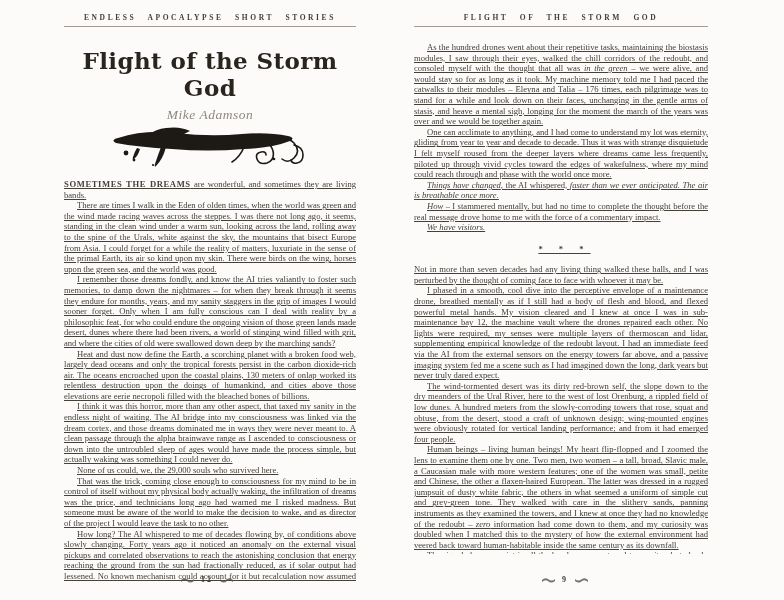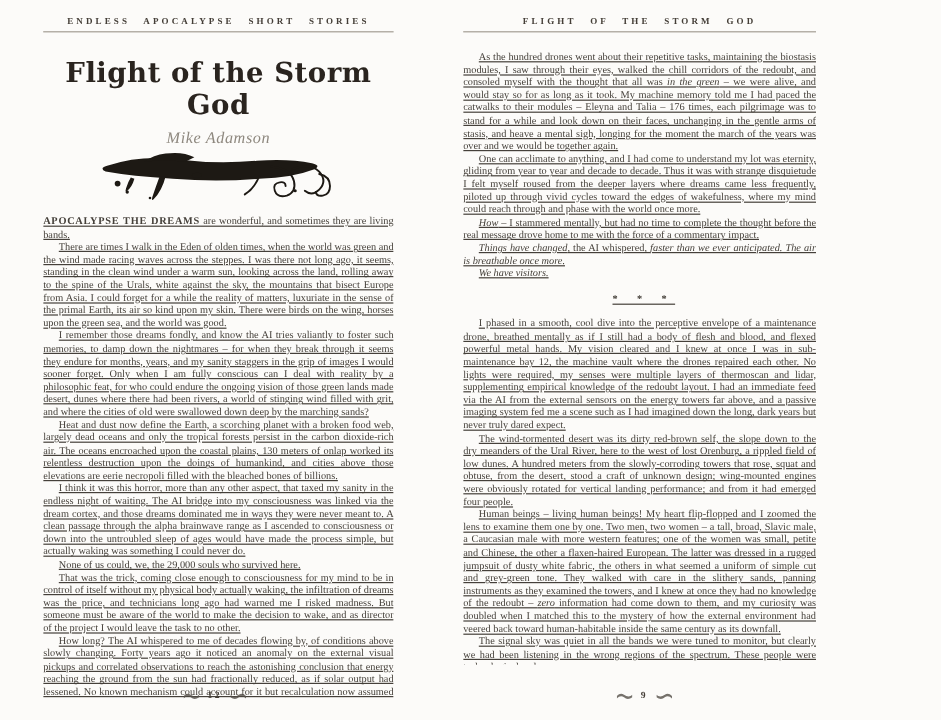--- a/index.html
+++ b/index.html
@@ -2,21 +2,21 @@
 <html style="--paper: #fcfbf9; --ink: #45403a; --title-ink: #2a241f; --muted: #8e887f; --rule: #a39d94; --head-ink: #443e37; --ornament: #55504a;"><head>
 <meta charset="utf-8">
 <style>
   :root{
     --paper:#fcfbf9; --ink:#45403a; --title-ink:#2a241f;
     --muted:#8e887f; --rule:#a39d94; --head-ink:#443e37; --ornament:#55504a;
   }
   *{margin:0;padding:0;box-sizing:border-box;}
   html,body{width:784px;height:600px;overflow:hidden;}
   body{background:var(--paper);font-family:"Liberation Serif","DejaVu Serif",serif;color:var(--ink);}
-  .spread{display:flex;width:716px;height:600px;}
+  .spread{display:flex;width:716px;height:600px;margin-left:28px;}
   .page{position:relative;width:392px;height:600px;}
   .page-inner{padding:13px 30px 0 36px;}
   .page.right .page-inner{padding:13px 36px 0 28px;}
 
   .running-head{
     text-align:center;font-size:7.5px;font-weight:bold;
     letter-spacing:2.6px;word-spacing:7px;color:var(--head-ink);
     white-space:nowrap;overflow:hidden;
   }
   .head-rule{border-bottom:1px solid var(--rule);margin-top:4px;}
@@ -80,21 +80,21 @@
           <g fill="none" stroke="#1d1914" stroke-width="1.6" stroke-linecap="round">
             <path d="M150 14 q16 1 19 12 q2 9 -6 12 q-8 2 -10 -4 q-2 -6 4 -7 q5 -1 5 3"></path>
             <path d="M168 16 q14 -6 22 2 q7 8 0 15 q-6 6 -12 1"></path>
             <path d="M190 20 q9 2 9 10 q0 7 -6 8 q-5 1 -6 -3"></path>
             <path d="M140 22 q-4 10 -12 15"></path>
           </g>
         </svg>
       </div>
 
       <div class="body-text">
-          <p class="para"><span class="bold-open">APOCALYPSE THE DREAMS</span><span> are wonderful, and sometimes they are living bands.</span></p>
+          <p class="para"><span class="bold-open">SOMETIMES THE DREAMS</span><span> are wonderful, and sometimes they are living bands.</span></p>
           <p class="para ind"><span>There are times I walk in the Eden of olden times, when the world was green and the wind made racing waves across the steppes. I was there not long ago, it seems, standing in the clean wind under a warm sun, looking across the land, rolling away to the spine of the Urals, white against the sky, the mountains that bisect Europe from Asia. I could forget for a while the reality of matters, luxuriate in the sense of the primal Earth, its air so kind upon my skin. There were birds on the wing, horses upon the green sea, and the world was good.</span></p>
           <p class="para ind"><span>I remember those dreams fondly, and know the AI tries valiantly to foster such memories, to damp down the nightmares – for when they break through it seems they endure for months, years, and my sanity staggers in the grip of images I would sooner forget. Only when I am fully conscious can I deal with reality by a philosophic feat, for who could endure the ongoing vision of those green lands made desert, dunes where there had been rivers, a world of stinging wind filled with grit, and where the cities of old were swallowed down deep by the marching sands?</span></p>
           <p class="para ind"><span>Heat and dust now define the Earth, a scorching planet with a broken food web, largely dead oceans and only the tropical forests persist in the carbon dioxide-rich air. The oceans encroached upon the coastal plains, 130 meters of onlap worked its relentless destruction upon the doings of humankind, and cities above those elevations are eerie necropoli filled with the bleached bones of billions.</span></p>
           <p class="para ind"><span>I think it was this horror, more than any other aspect, that taxed my sanity in the endless night of waiting. The AI bridge into my consciousness was linked via the dream cortex, and those dreams dominated me in ways they were never meant to. A clean passage through the alpha brainwave range as I ascended to consciousness or down into the untroubled sleep of ages would have made the process simple, but actually waking was something I could never do.</span></p>
           <p class="para ind"><span>None of us could, we, the 29,000 souls who survived here.</span></p>
           <p class="para ind"><span>That was the trick, coming close enough to consciousness for my mind to be in control of itself without my physical body actually waking, the infiltration of dreams was the price, and technicians long ago had warned me I risked madness. But someone must be aware of the world to make the decision to wake, and as director of the project I would leave the task to no other.</span></p>
           <p class="para ind"><span>How long? The AI whispered to me of decades flowing by, of conditions above slowly changing. Forty years ago it noticed an anomaly on the external visual pickups and correlated observations to reach the astonishing conclusion that energy reaching the ground from the sun had fractionally reduced, as if solar output had lessened. No known mechanism could account for it but recalculation now assumed a slow but genuine cooling trend in our over-hot world.</span></p>
         </div>
     </div>
 
@@ -110,24 +110,25 @@
   </section>
 
   <section class="page right">
     <div class="page-inner">
       <div class="running-head">FLIGHT OF THE STORM GOD</div>
       <div class="head-rule"></div>
 
       <div class="body-text">
           <p class="para ind"><span>As the hundred drones went about their repetitive tasks, maintaining the biostasis modules, I saw through their eyes, walked the chill corridors of the redoubt, and consoled myself with the thought that all was </span><span class="it">in the green</span><span> – we were alive, and would stay so for as long as it took. My machine memory told me I had paced the catwalks to their modules – Eleyna and Talia – 176 times, each pilgrimage was to stand for a while and look down on their faces, unchanging in the gentle arms of stasis, and heave a mental sigh, longing for the moment the march of the years was over and we would be together again.</span></p>
           <p class="para ind"><span>One can acclimate to anything, and I had come to understand my lot was eternity, gliding from year to year and decade to decade. Thus it was with strange disquietude I felt myself roused from the deeper layers where dreams came less frequently, piloted up through vivid cycles toward the edges of wakefulness, where my mind could reach through and phase with the world once more.</span></p>
+          <p class="para ind"><span class="it">Things have changed</span><span>, the AI whispered, </span><span class="it">faster than we ever anticipated. The air is breathable once more.</span></p>
           <p class="para ind"><span class="it">How</span><span> – I stammered mentally, but had no time to complete the thought before the real message drove home to me with the force of a commentary impact.</span></p>
-          <p class="para ind"><span class="it">Things have changed</span><span>, the AI whispered, </span><span class="it">faster than we ever anticipated. The air is breathable once more.</span></p>
           <p class="para ind"><span class="it">We have visitors.</span></p>
           <div class="section-break">* * *</div>
+          <p class="para"><span>Not in more than seven decades had any living thing walked these halls, and I was perturbed by the thought of coming face to face with whoever it may be.</span></p>
           <p class="para ind"><span>I phased in a smooth, cool dive into the perceptive envelope of a maintenance drone, breathed mentally as if I still had a body of flesh and blood, and flexed powerful metal hands. My vision cleared and I knew at once I was in sub-maintenance bay 12, the machine vault where the drones repaired each other. No lights were required, my senses were multiple layers of thermoscan and lidar, supplementing empirical knowledge of the redoubt layout. I had an immediate feed via the AI from the external sensors on the energy towers far above, and a passive imaging system fed me a scene such as I had imagined down the long, dark years but never truly dared expect.</span></p>
           <p class="para ind"><span>The wind-tormented desert was its dirty red-brown self, the slope down to the dry meanders of the Ural River, here to the west of lost Orenburg, a rippled field of low dunes. A hundred meters from the slowly-corroding towers that rose, squat and obtuse, from the desert, stood a craft of unknown design; wing-mounted engines were obviously rotated for vertical landing performance; and from it had emerged four people.</span></p>
           <p class="para ind"><span>Human beings – living human beings! My heart flip-flopped and I zoomed the lens to examine them one by one. Two men, two women – a tall, broad, Slavic male, a Caucasian male with more western features; one of the women was small, petite and Chinese, the other a flaxen-haired European. The latter was dressed in a rugged jumpsuit of dusty white fabric, the others in what seemed a uniform of simple cut and grey-green tone. They walked with care in the slithery sands, panning instruments as they examined the towers, and I knew at once they had no knowledge of the redoubt – </span><span class="it">zero</span><span> information had come down to them, and my curiosity was doubled when I matched this to the mystery of how the external environment had veered back toward human-habitable inside the same century as its downfall.</span></p>
           <p class="para ind"><span>The signal sky was quiet in all the bands we were tuned to monitor, but clearly we had been listening in the wrong regions of the spectrum. These people were technological and</span></p>
         </div>
     </div>
 
     <div class="folio">
       <svg width="13" height="6" viewBox="0 0 13 6">
           <path d="M0 3 q3 -3 6 -1 q4 3 7 0 l0 2 q-4 3 -7 0 q-3 -2 -6 1 z" fill="#55504a"></path>

